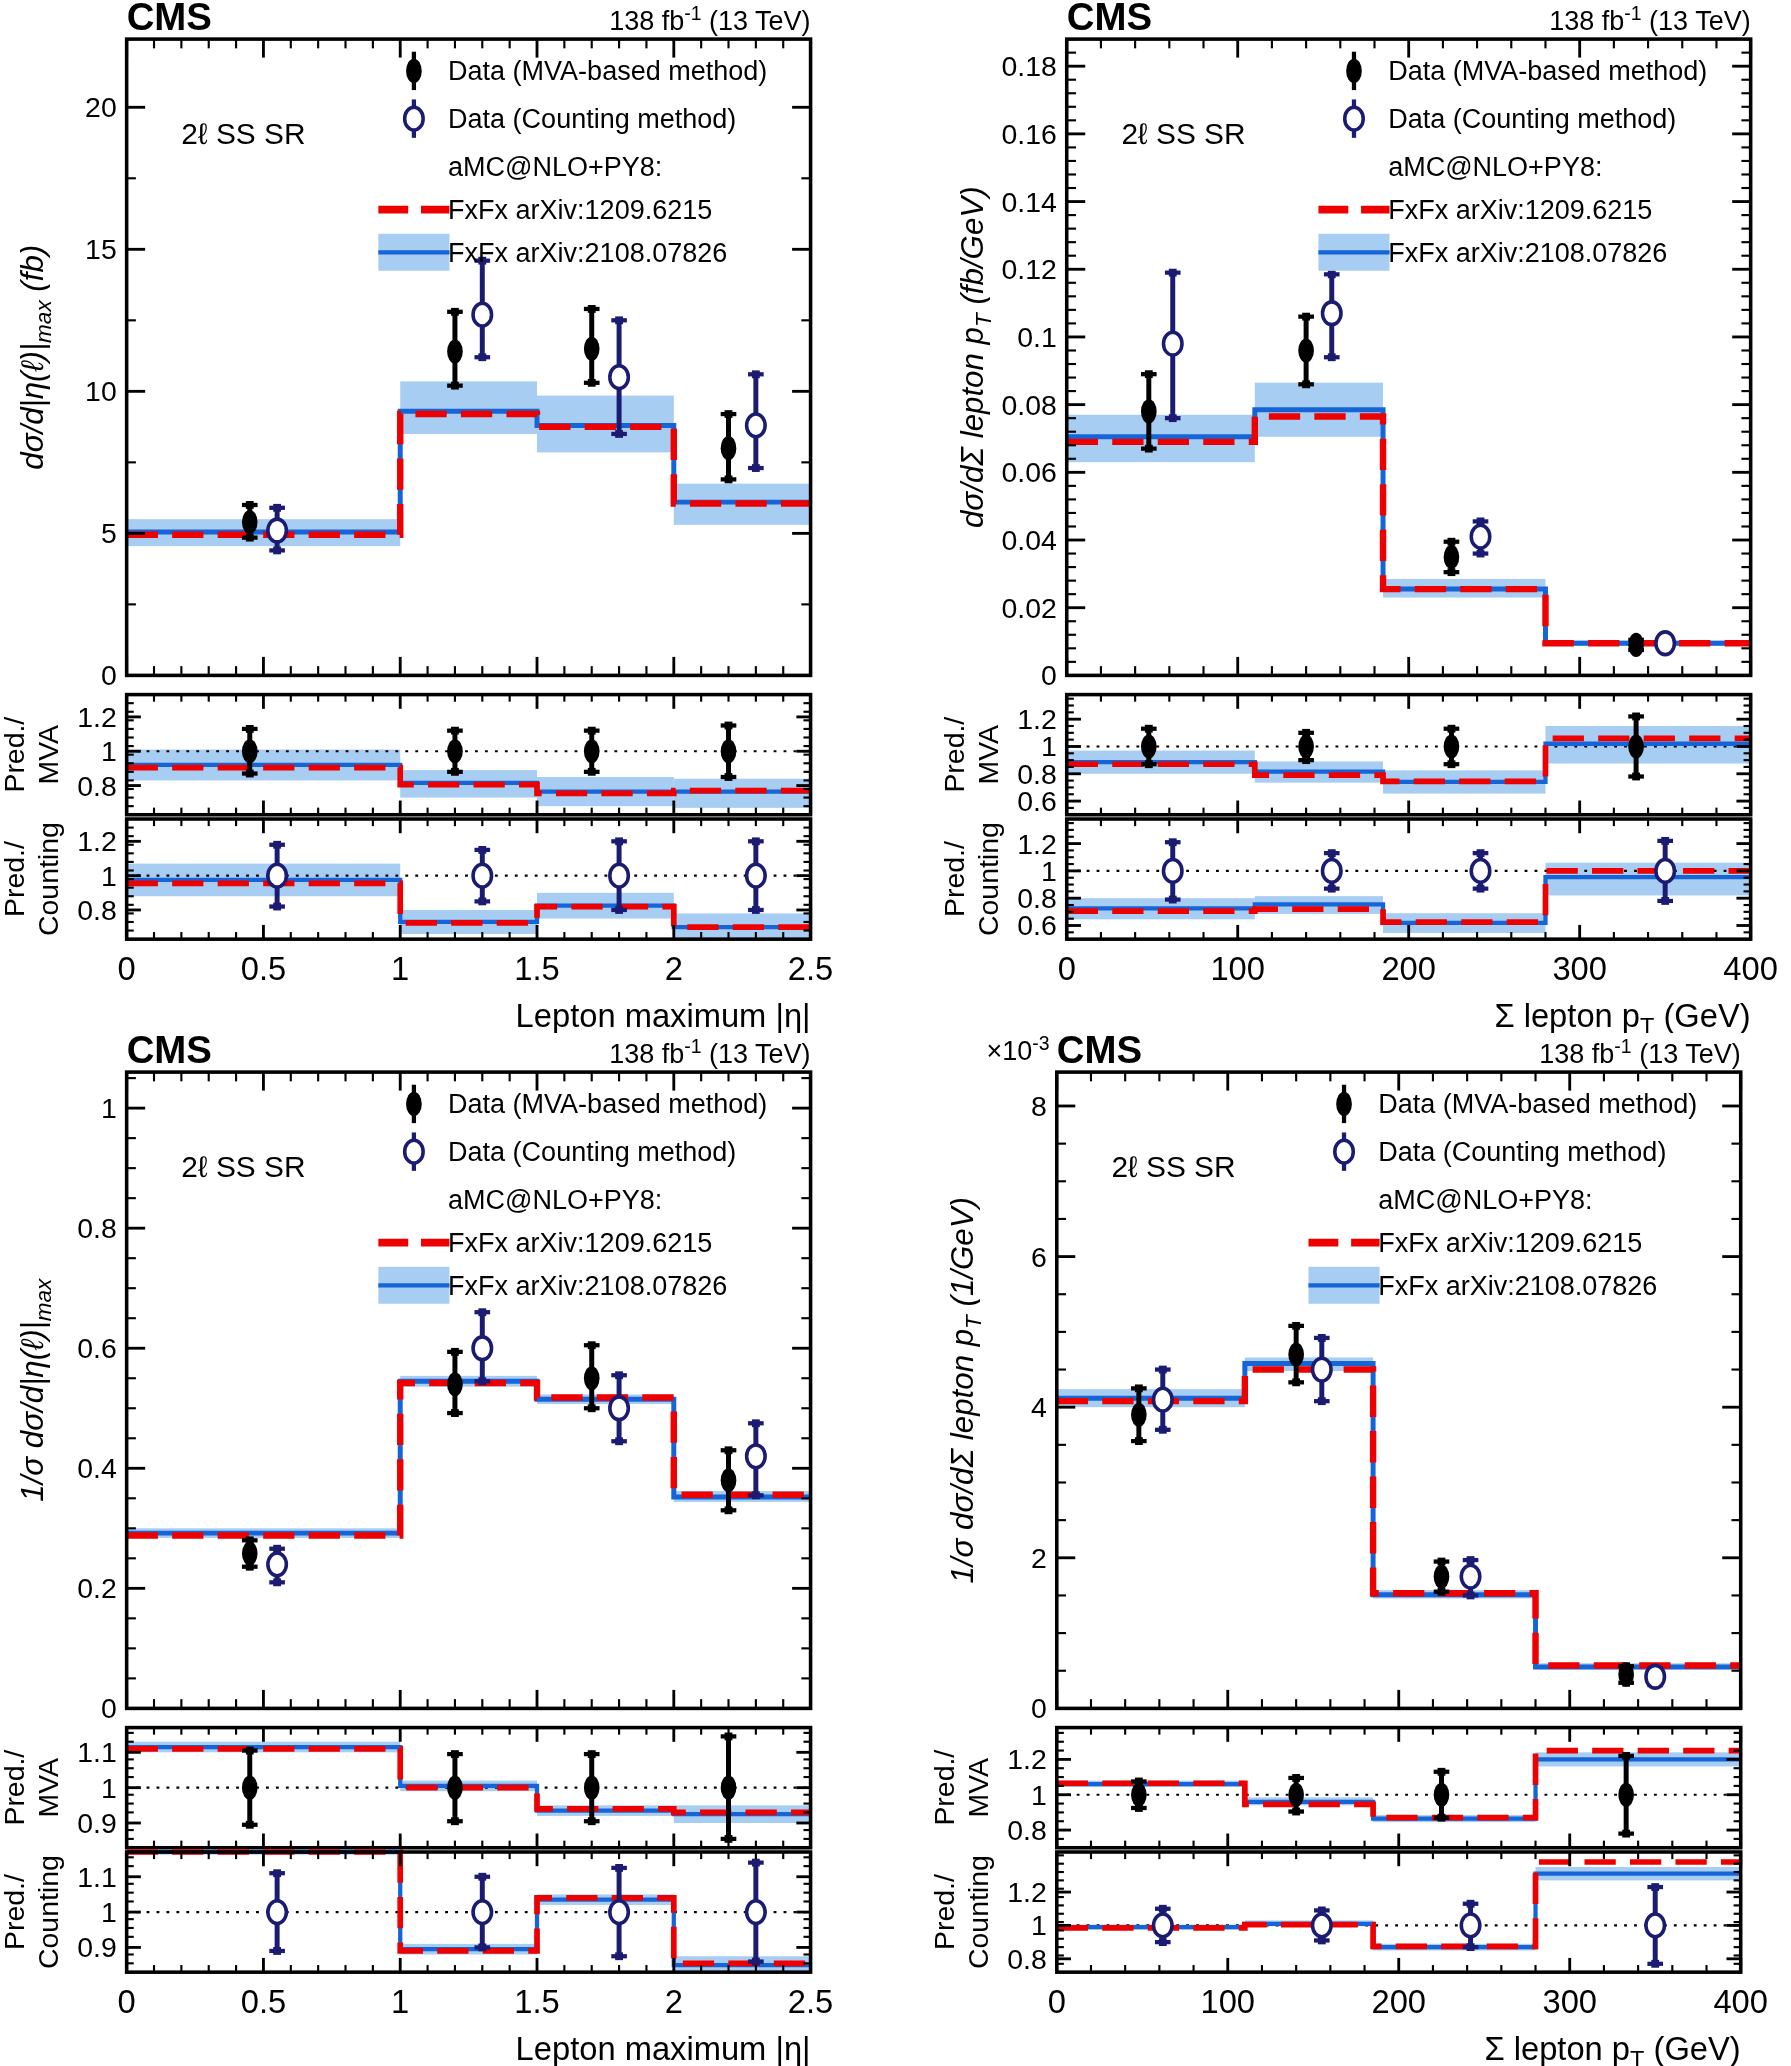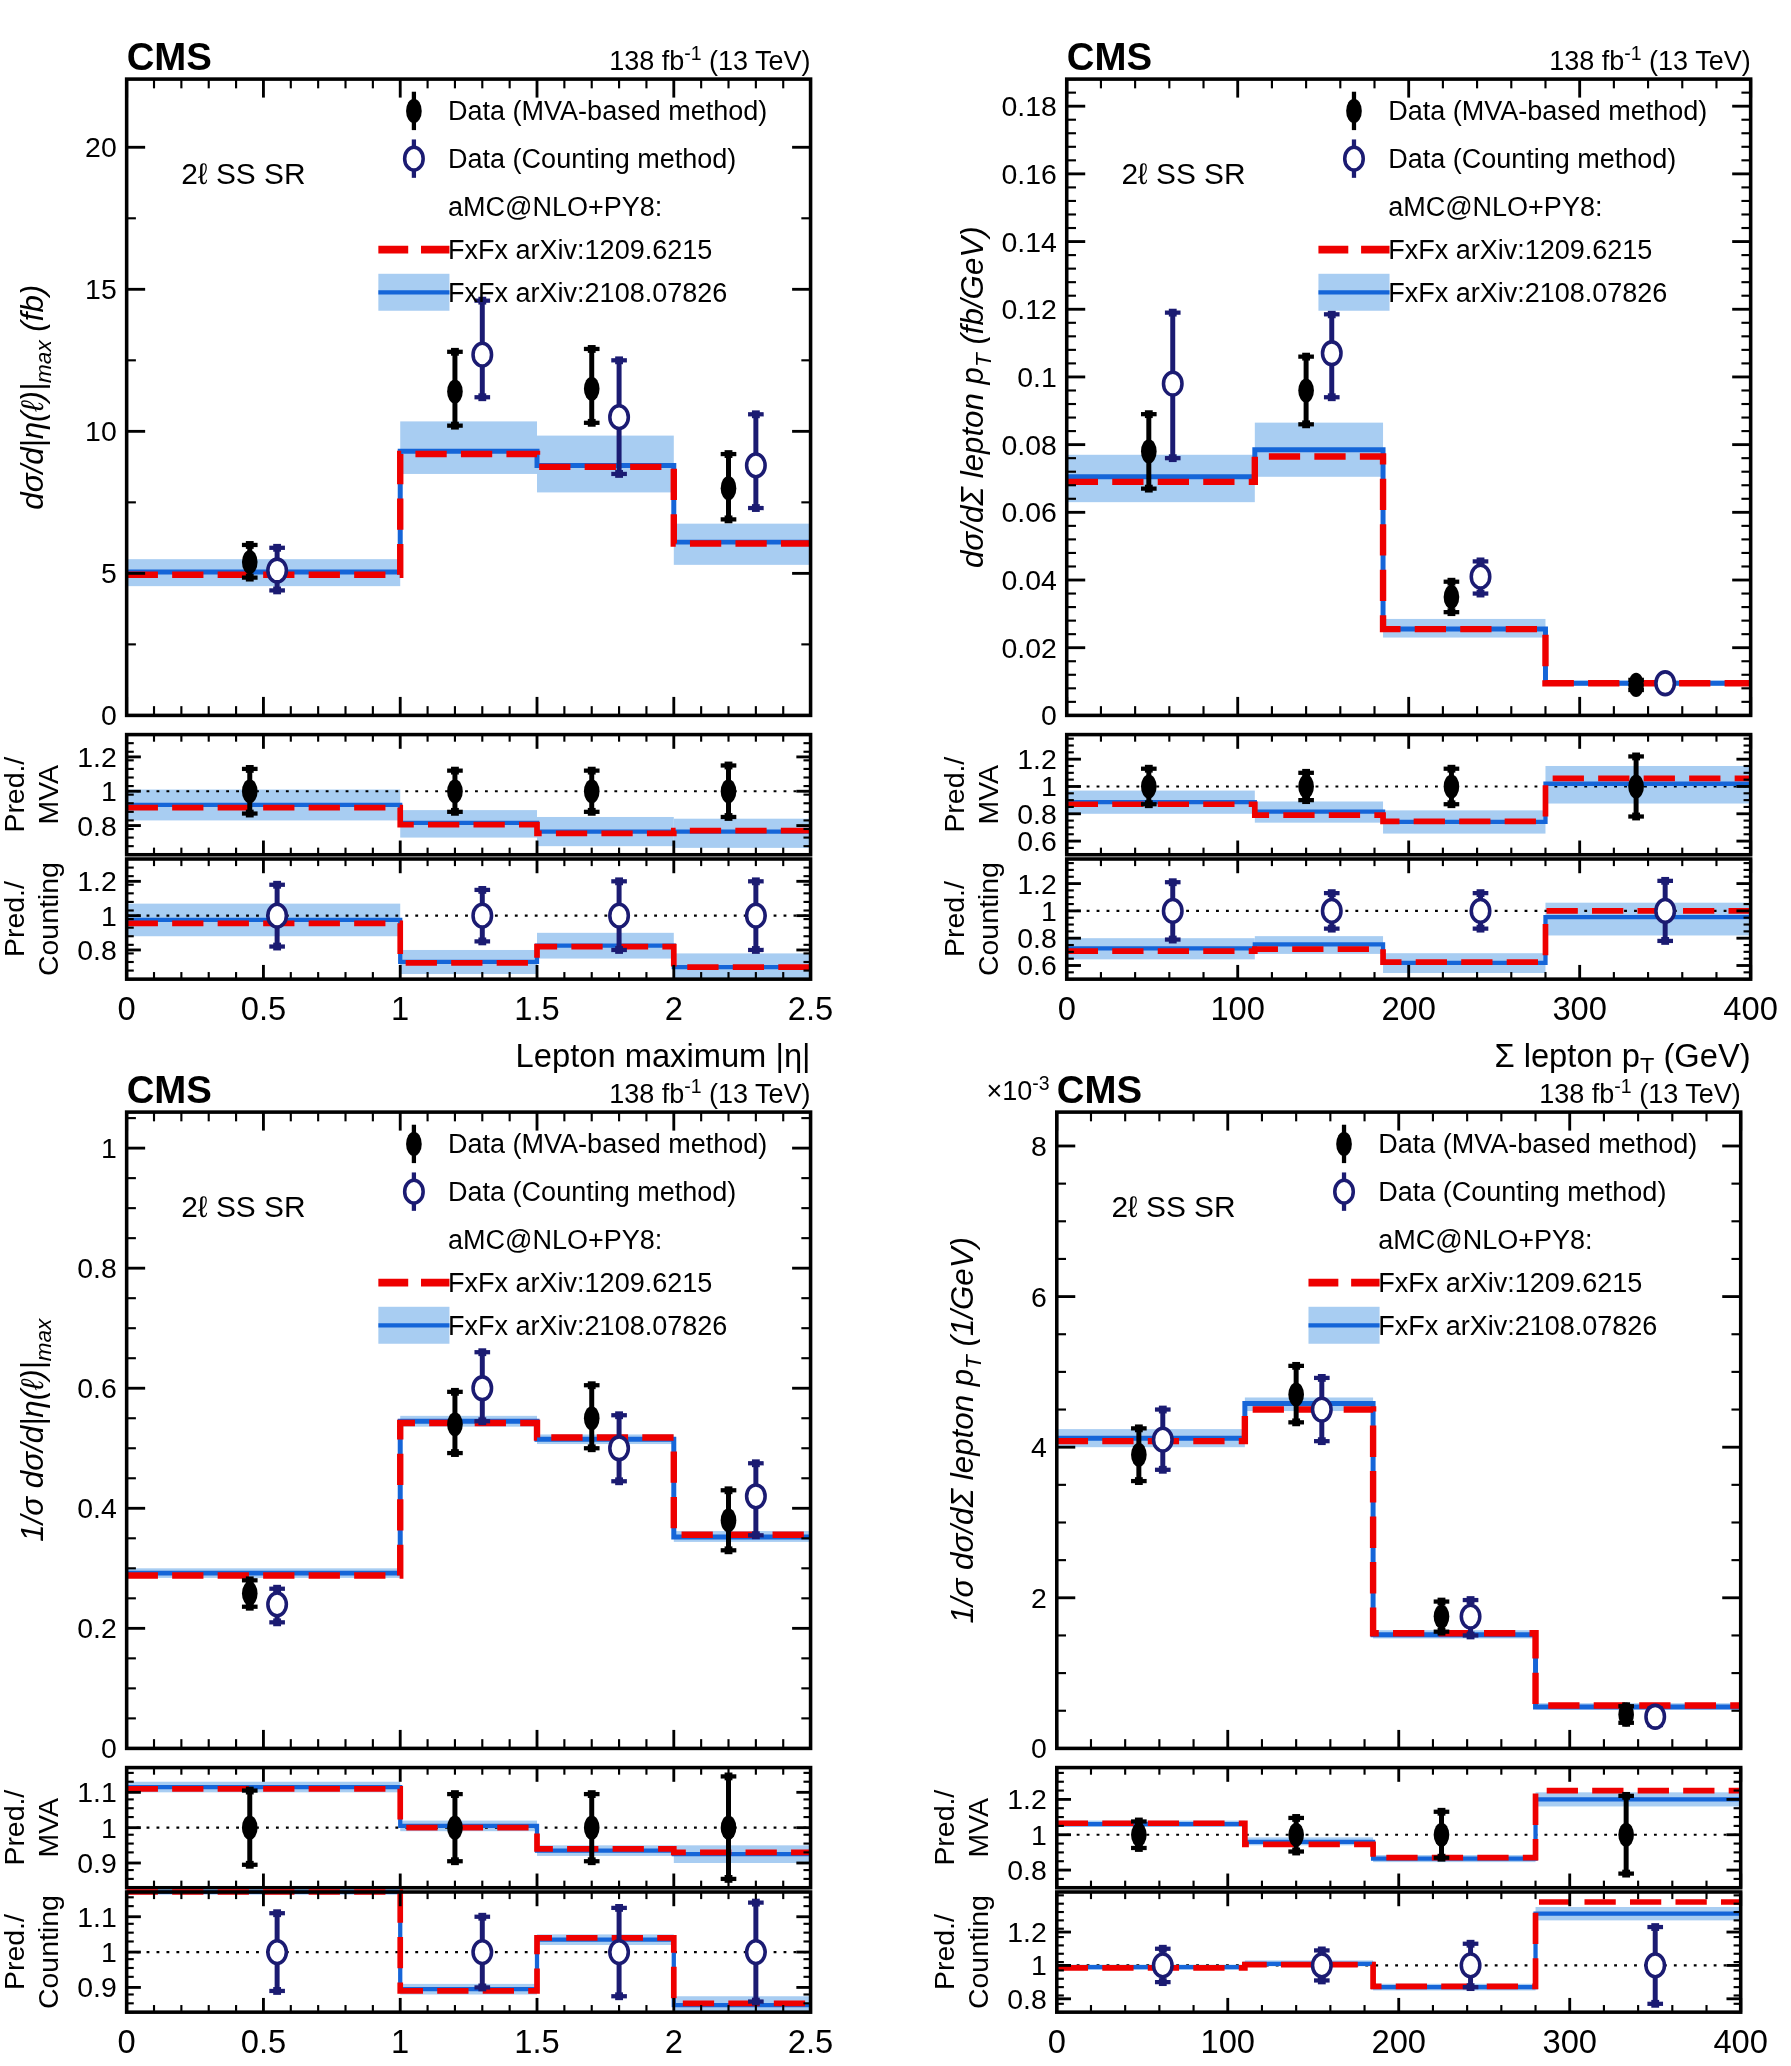--- a/index.html
+++ b/index.html
@@ -1,17 +1,17 @@
 <!DOCTYPE html>
 <html style="font-size:11.4px"><head>
 <meta charset="utf-8">
 <style>
   html,body{margin:0;padding:0;background:#ffffff;}
   body{width:1791px;height:2066px;position:relative;font-family:"Liberation Sans",sans-serif;}
-  .grid{position:absolute;left:0;top:0;width:1791px;height:1712px;margin-top:40px;}
+  .grid{position:absolute;left:0;top:0;width:1791px;height:1712px;}
   .quad{position:absolute;width:896px;height:1033px;}
   #q0{left:0;top:0;} #q1{left:896px;top:0;} #q2{left:0;top:1033px;} #q3{left:896px;top:1033px;}
   svg text{font-family:"Liberation Sans",sans-serif;fill:#000;}
 </style>
 </head>
 <body>
 
 <div class="grid">
   <div class="quad" id="q0"><svg width="896" height="1033" viewBox="0 0 1260 1453">
         <text x="178" y="42" font-size="54" text-anchor="start" font-weight="bold"><tspan dy="0">CMS</tspan></text>

